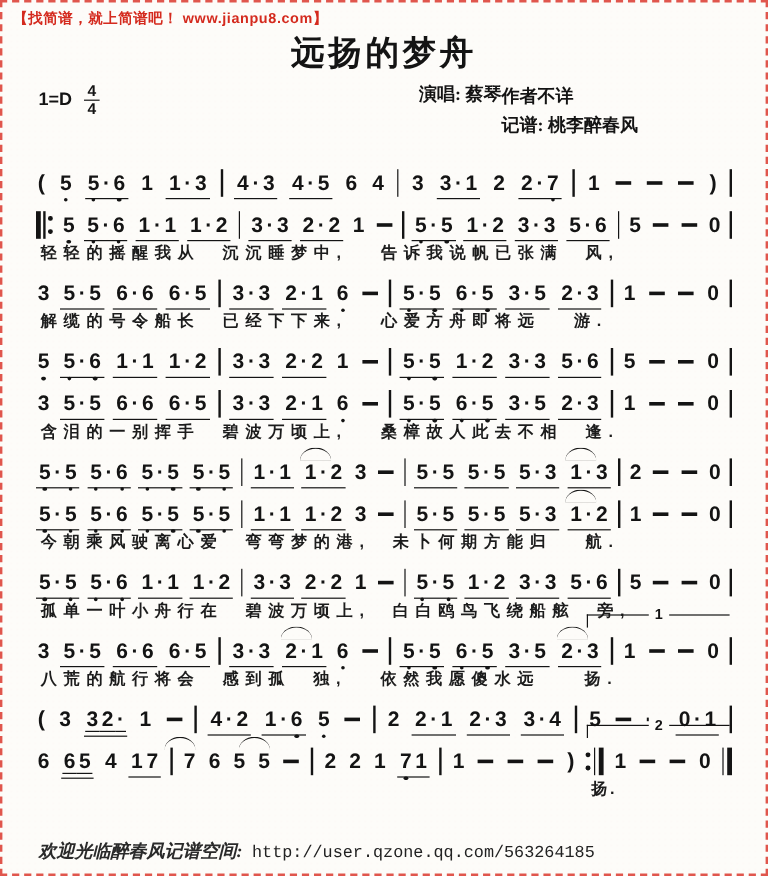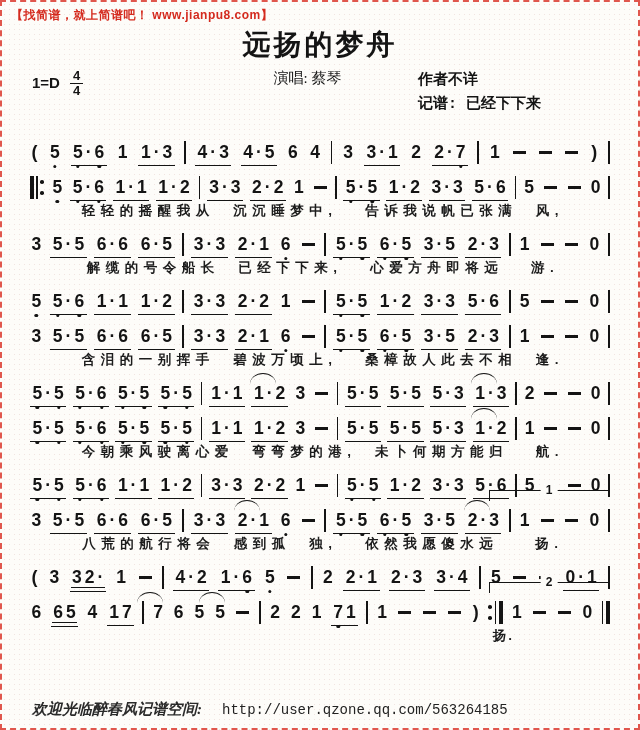--- a/index.html
+++ b/index.html
@@ -13,22 +13,22 @@
     color:#d42a1e;letter-spacing:.5px;white-space:nowrap;}
   .title{margin-top:27px;text-align:center;font-family:"Liberation Serif",serif;
     font-weight:bold;font-size:28px;letter-spacing:3px;line-height:32px;}
   .credits{display:grid;grid-template-columns:165px 1fr 190px;margin:8px 30px 16px;
     font-family:"Liberation Serif",serif;font-size:15px;}
   .keysig{font:bold 15px "Liberation Sans",sans-serif;white-space:nowrap;}
   .frac{display:inline-block;vertical-align:middle;margin-left:10px;text-align:center;
     font:bold 13px "Liberation Sans",sans-serif;line-height:1.1;}
   .frac b{display:block;border-bottom:1.8px solid #141414;padding:0 3px;}
   .frac i{display:block;font-style:normal;}
-  .credit-center{text-align:center;font-weight:normal;}
-  .credit-right div{font-weight:bold;line-height:24px;font-family:Liberation Mono, monospace;}
+  .credit-center{text-align:right;font-weight:bold;}
+  .credit-right div{font-weight:bold;line-height:24px;}
   
   #score{margin:4px 26px 0;}
   .lrow{margin-bottom:2px;}
   .mline{position:relative;display:flex;justify-content:space-between;align-items:baseline;
     padding:9px 2px 3px;height:21px;}
   .tok{position:relative;display:inline-block;font:bold 17.5px "Liberation Sans",sans-serif;
     line-height:20px;padding:0 1.5px;color:#141414;}
   .paren{font-size:18px;}
   .grp{display:inline-flex;align-items:baseline;border-bottom:1.7px solid #141414;
     padding:0 1px 2.5px;}
@@ -44,43 +44,43 @@
   .bar .dots{width:4px;height:15px;position:relative;background:none;}
   .bar .dots::before,.bar .dots::after{content:"";position:absolute;left:0;width:3.6px;
     height:3.6px;border-radius:50%;background:#141414;}
   .bar .dots::before{top:0}.bar .dots::after{bottom:0}
   .dash{align-self:center;width:13px;height:2.4px;background:#141414;margin:0 2px;}
   .volta{position:absolute;right:4px;top:-11px;width:118px;height:10px;
     border-top:1.6px solid #141414;border-left:1.6px solid #141414;}
   .volta b{position:absolute;left:50%;top:-8px;transform:translateX(-50%);
     background:#fdfcf9;padding:0 5px;font:bold 12px "Liberation Sans",sans-serif;}
   .lyric{font:600 13.5px "Liberation Sans",sans-serif;letter-spacing:5.5px;
-    white-space:pre;height:22px;line-height:20px;padding-left:6px;color:#1c1c1c;text-align:center;}
+    white-space:pre;height:22px;line-height:20px;padding-left:6px;color:#1c1c1c;}
   #score .lrow:last-child .lyric{text-align:right;padding-right:98px;letter-spacing:2px;}
   
   .footer{position:absolute;left:30px;bottom:9px;white-space:nowrap;}
   .footer .flabel{font:italic bold 15px "Liberation Serif",serif;color:#2a2a2a;}
-  .footer .furl{font:14px "Liberation Mono",monospace;color:#222;margin-left:20px;}
+  .footer .furl{font:14px "Liberation Mono",monospace;color:#222;margin-left:8px;}
 </style>
 </head>
 <body>
 
 <div class="page">
   <div class="banner">【找简谱，就上简谱吧！ www.jianpu8.com】</div>
 
   <div class="title">远扬的梦舟</div>
 
   <div class="credits">
     <div class="keysig">
       <span>1=D</span><span class="frac"><b>4</b><i>4</i></span>
     </div>
     <div class="credit-center">演唱: 蔡琴</div>
     <div class="credit-right">
       <div>作者不详</div>
-      <div>记谱: 已经下下来</div>
+      <div>记谱: 桃李醉春风</div>
     </div>
   </div>
 
   <div id="score">
       <div class="lrow">
         <div class="mline">
           <span class="tok paren">(</span>
           <span class="tok db">5</span>
           <span class="grp u1">
             <span class="tok db">5</span>
@@ -625,20 +625,21 @@
             <i class="thin"></i>
           </span>
           <span class="tok">5</span>
           <span class="dash"></span>
           <span class="dash"></span>
           <span class="tok">0</span>
           <span class="bar">
             <i class="thin"></i>
           </span>
         </div>
+        <div class="lyric">孤单一叶小舟行在  碧波万顷上,  白白鸥鸟飞绕船舷  旁,</div>
       </div>
       <div class="lrow">
         <div class="mline">
           <span class="volta">
             <b>1</b>
           </span>
           <span class="tok">3</span>
           <span class="grp u1">
             <span class="tok">5</span>
             <span class="tok">·</span>

